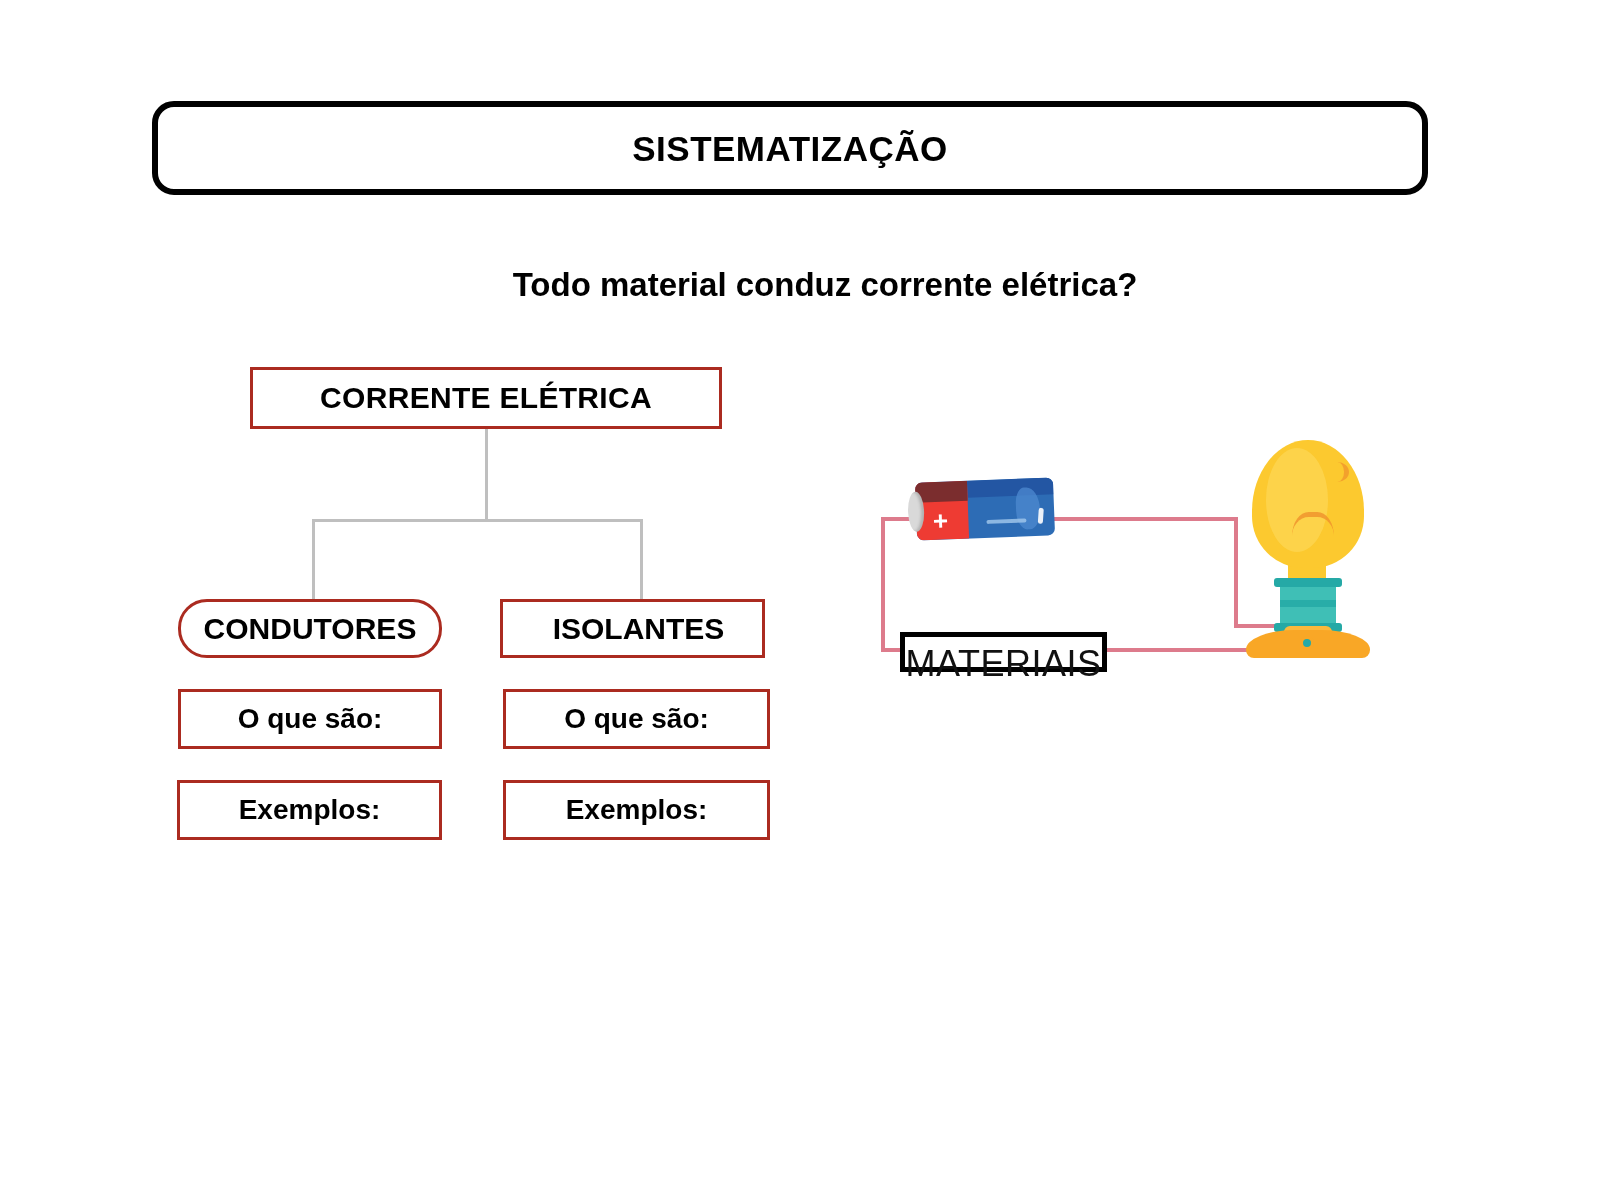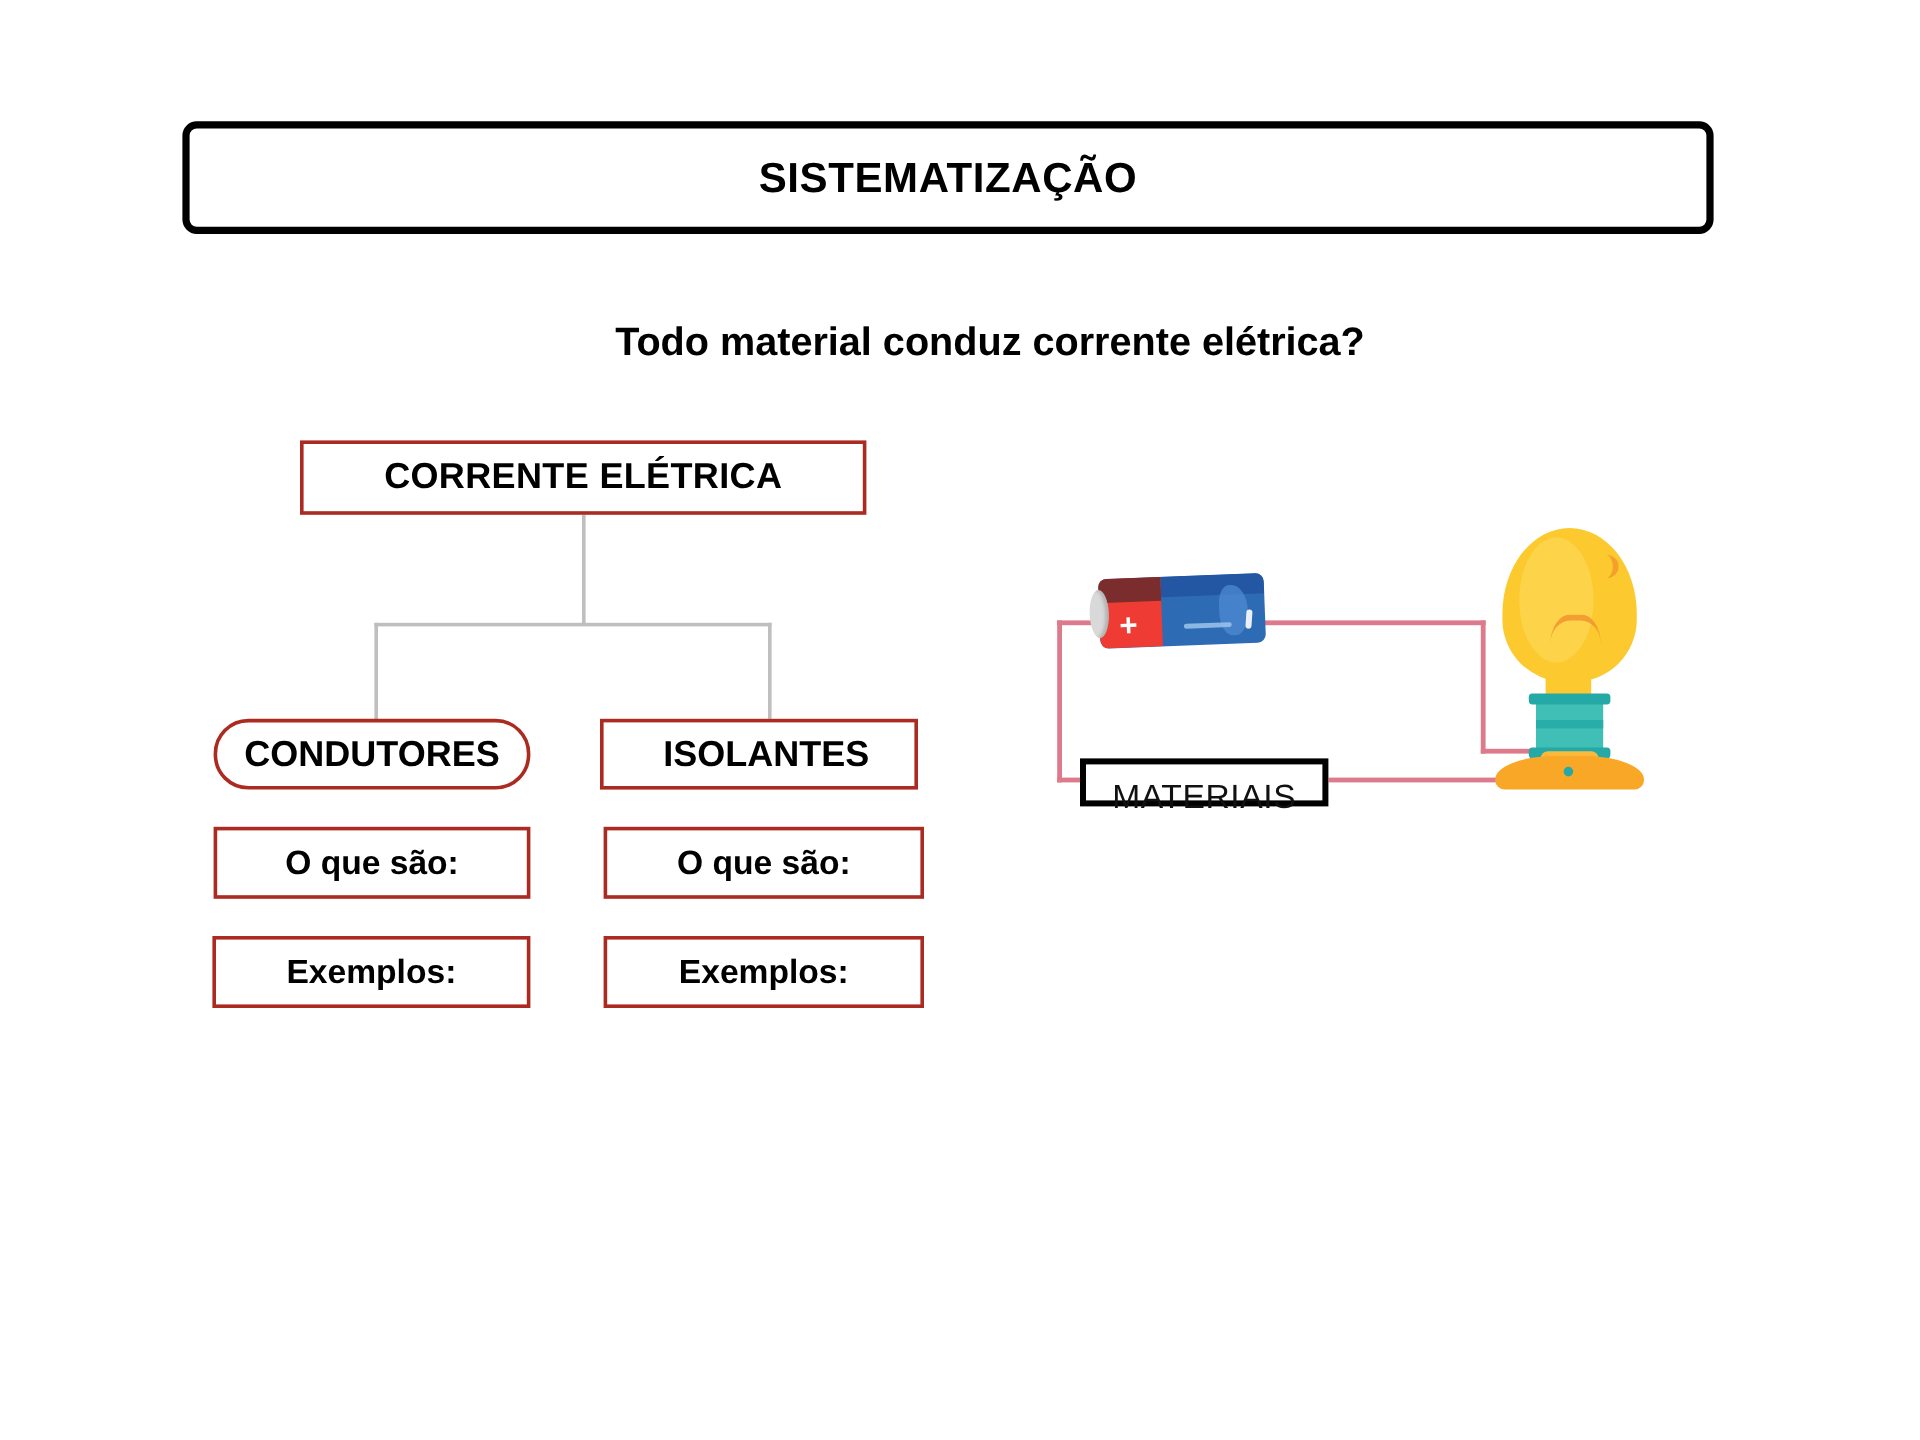--- a/index.html
+++ b/index.html
@@ -26,21 +26,21 @@
 
   
   .title-banner {
     position: absolute;
     left: 152px;
     top: 101px;
     width: 1276px;
     height: 94px;
     box-sizing: border-box;
     border: 6px solid #000000;
-    border-radius: 12px;
+    border-radius: 22px;
     background: #ffffff;
     display: flex;
     align-items: center;
     justify-content: center;
   }
   .title-text {
     font-size: 35px;
     font-weight: bold;
     letter-spacing: 0.5px;
     color: #000000;
@@ -350,21 +350,21 @@
     width: 207px;
     height: 40px;
     box-sizing: border-box;
     border: 5px solid #000000;
     background: #ffffff;
     display: flex;
     align-items: center;
     justify-content: center;
   }
   .materiais-text {
-    font-size: 28px;
+    font-size: 36px;
     font-weight: normal;
     letter-spacing: 0.5px;
     color: #111111;
     margin-top: 23px;
   }
 </style>
 </head>
 <body>
 
 <div class="slide">

